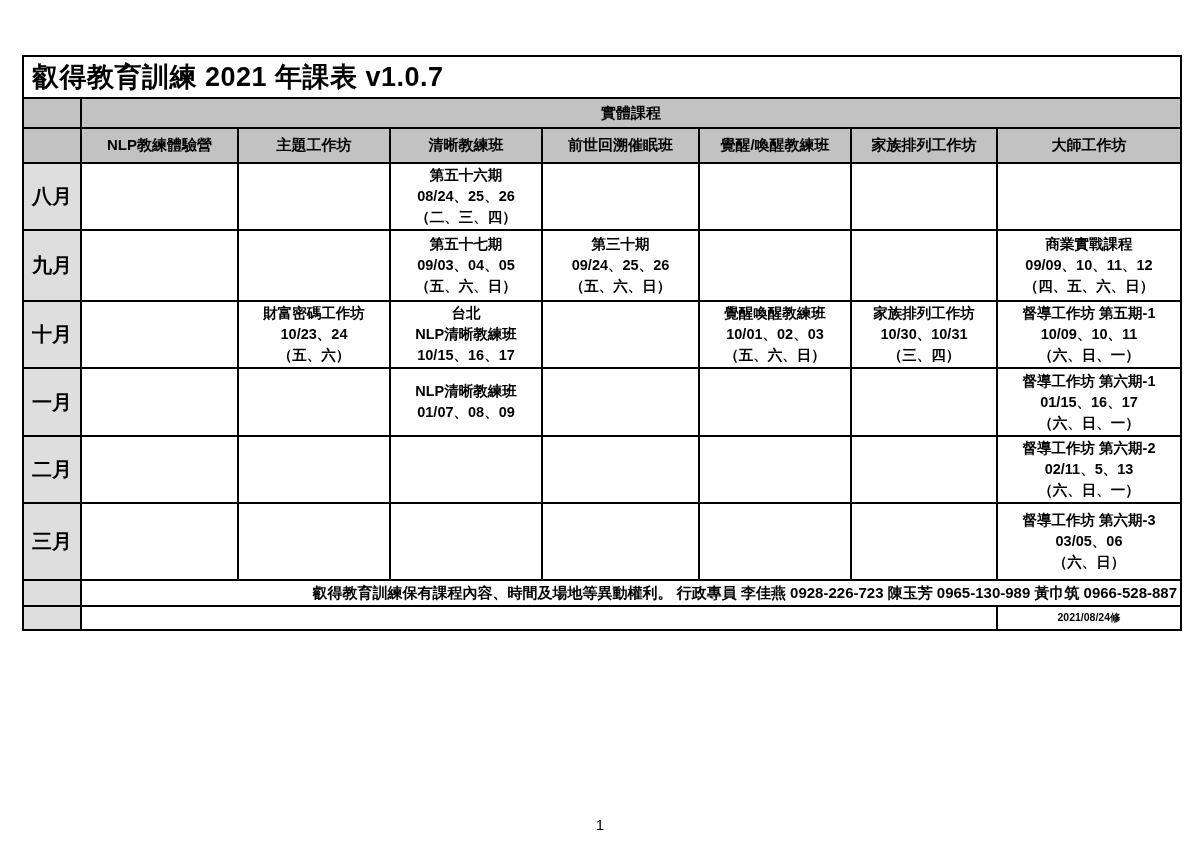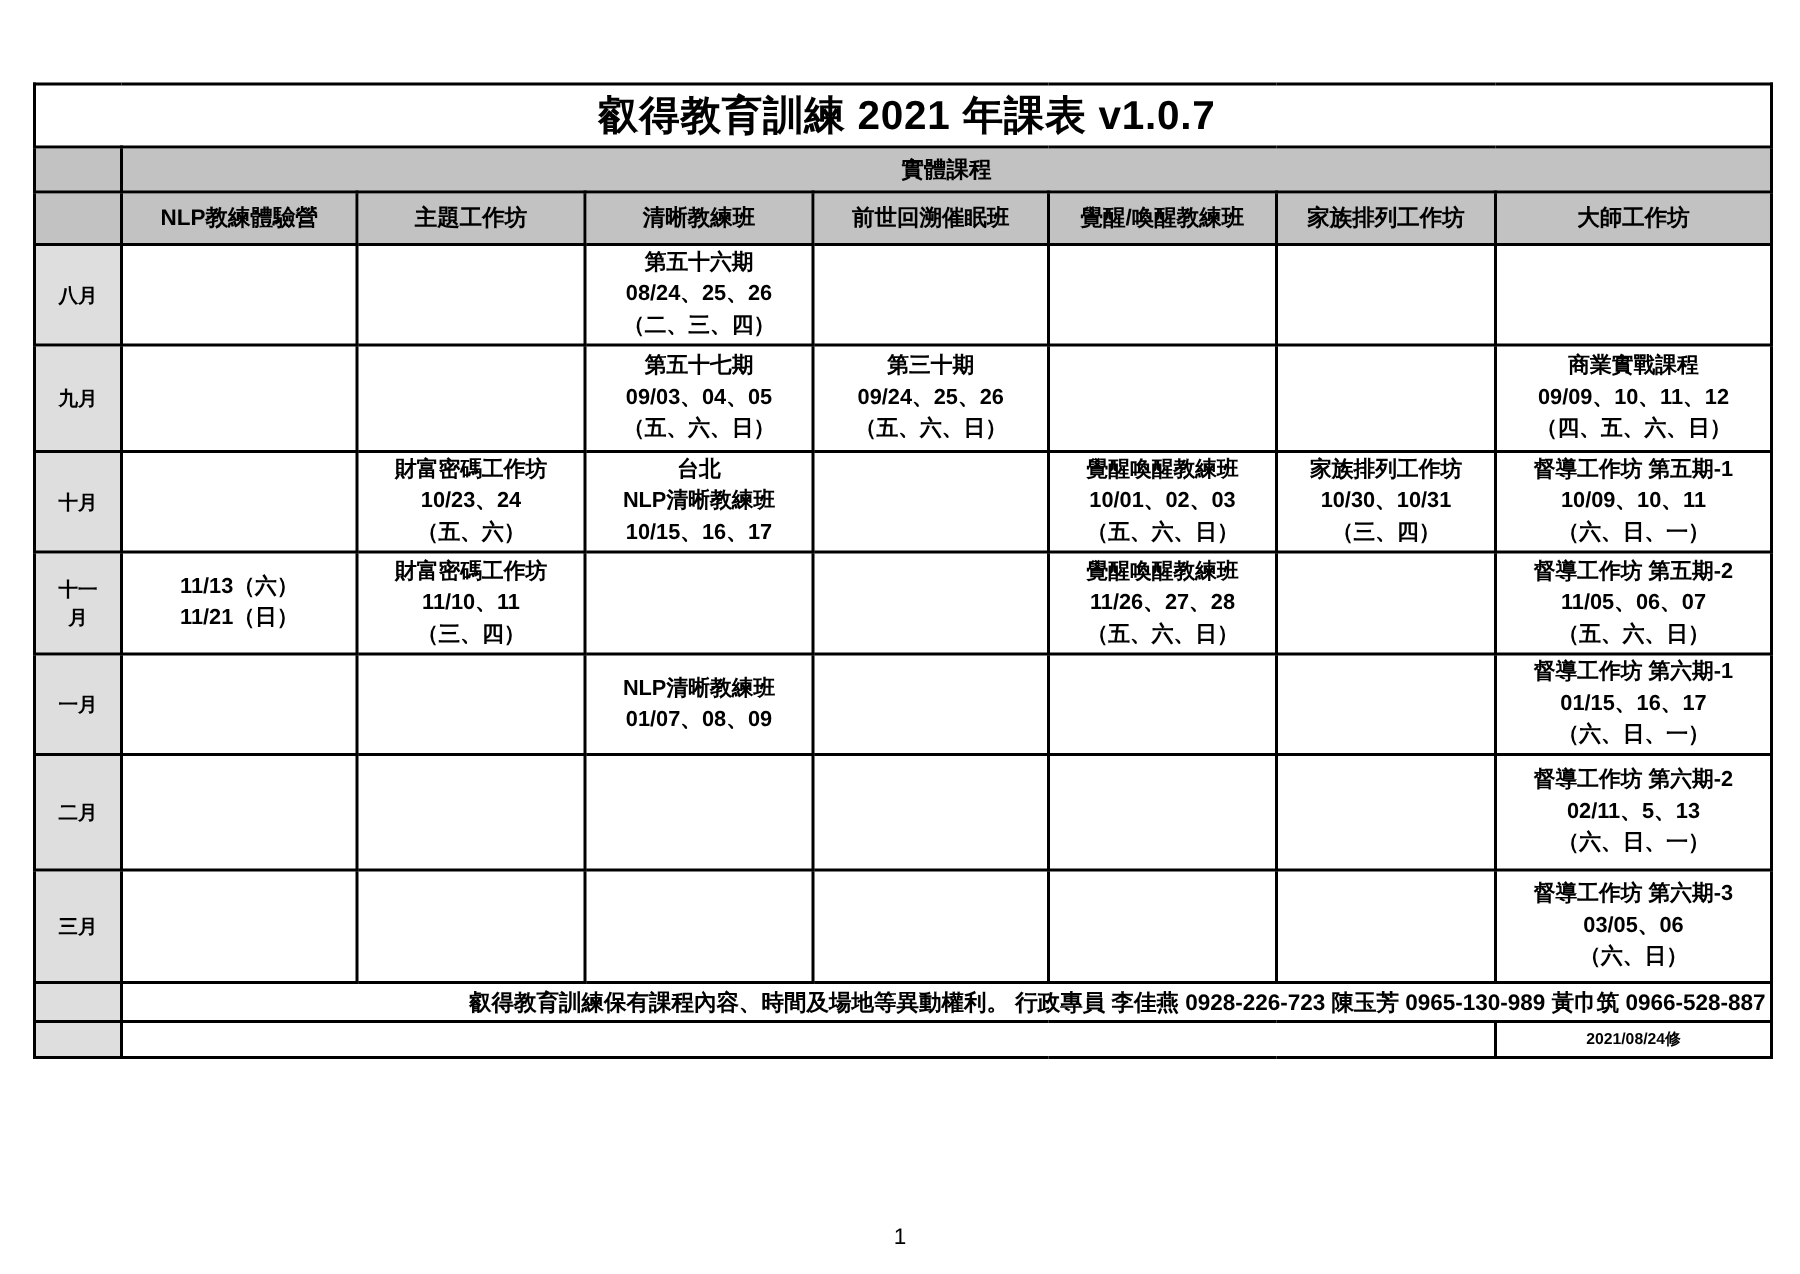--- a/index.html
+++ b/index.html
@@ -32,41 +32,41 @@
     color: #000000;
     text-align: center;
     vertical-align: middle;
     white-space: pre-line;
     overflow: hidden;
   }
   
   .title-row td {
     height: 38px;
     font-size: 27px;
-    text-align: center;
+    text-align: left;
     padding-left: 8px;
     background: #ffffff;
     white-space: nowrap;
     letter-spacing: 0.5px;
   }
   
   .group-row td {
     height: 26px;
     background: #c2c2c2;
     font-size: 15px;
   }
   .cols-row td {
     height: 31px;
     background: #c2c2c2;
     font-size: 15px;
   }
   
   td.mcell {
     background: #dedede;
-    font-size: 13px;
+    font-size: 20px;
     line-height: 19px;
   }
   td.mcell.head {
     background: #c2c2c2;
   }
   
   td.cell {
     background: #ffffff;
     font-size: 14.5px;
     line-height: 21px;
@@ -188,38 +188,20 @@
 10/01、02、03
 （五、六、日）</td>
           <td class="cell">家族排列工作坊
 10/30、10/31
 （三、四）</td>
           <td class="cell">督導工作坊 第五期-1
 10/09、10、11
 （六、日、一）</td>
         </tr>
         <tr>
-          <td class="mcell">十一
-月</td>
-          <td class="cell">11/13（六）
-11/21（日）</td>
-          <td class="cell">財富密碼工作坊
-11/10、11
-（三、四）</td>
-          <td class="cell"></td>
-          <td class="cell"></td>
-          <td class="cell">覺醒喚醒教練班
-11/26、27、28
-（五、六、日）</td>
-          <td class="cell"></td>
-          <td class="cell">督導工作坊 第五期-2
-11/05、06、07
-（五、六、日）</td>
-        </tr>
-        <tr>
           <td class="mcell">一月</td>
           <td class="cell"></td>
           <td class="cell"></td>
           <td class="cell">NLP清晰教練班
 01/07、08、09</td>
           <td class="cell"></td>
           <td class="cell"></td>
           <td class="cell"></td>
           <td class="cell">督導工作坊 第六期-1
 01/15、16、17

